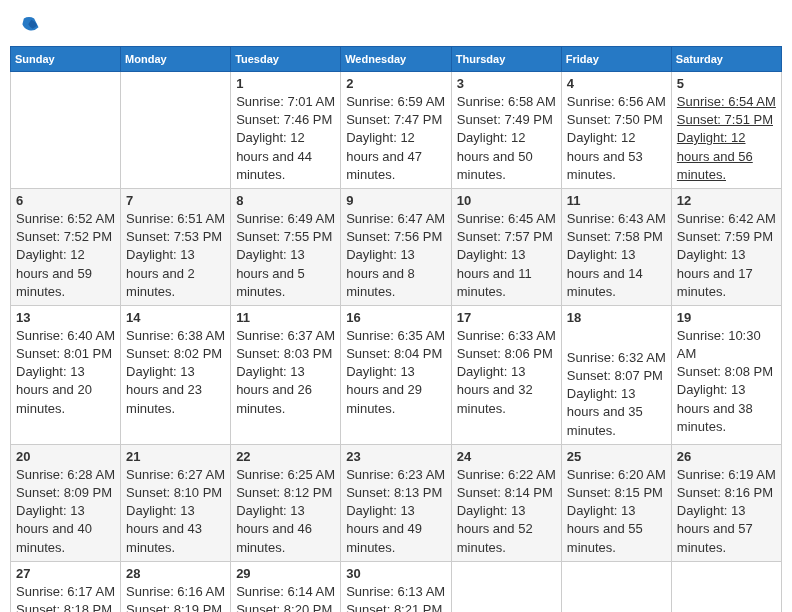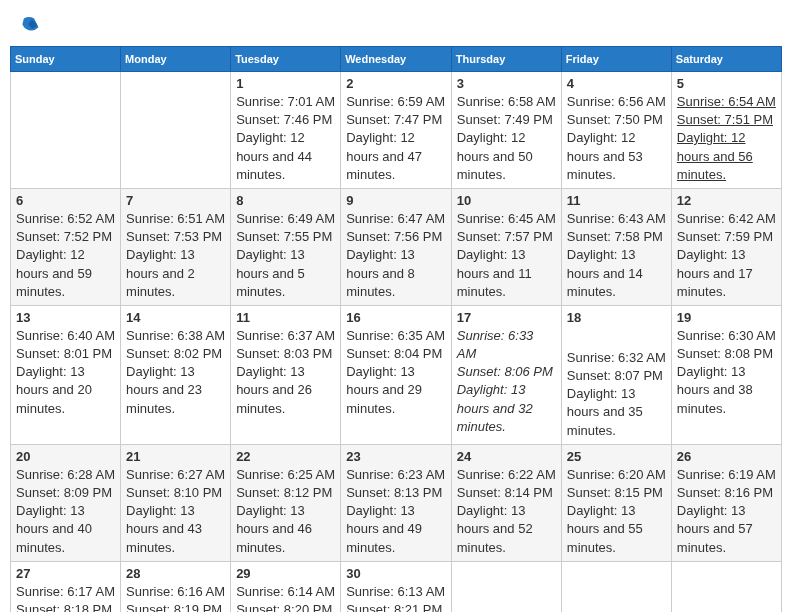--- a/index.html
+++ b/index.html
@@ -228,33 +228,33 @@
 Daylight: 13 hours and 26 minutes.</div>
         </td>
         <td>
           <div class="day-number">16</div>
           <div class="day-info" style="white-space: pre-line;">Sunrise: 6:35 AM
 Sunset: 8:04 PM
 Daylight: 13 hours and 29 minutes.</div>
         </td>
         <td>
           <div class="day-number">17</div>
-          <div class="day-info" style="white-space: pre-line; font-style: italic;">Sunrise: 6:33 AM
+          <div class="day-info" style="white-space: pre-line;">Sunrise: 6:33 AM
 Sunset: 8:06 PM
 Daylight: 13 hours and 32 minutes.</div>
         </td>
         <td>
           <div class="day-number">18</div>
           <div class="day-info" style="white-space: pre-line; margin-top: 24px;">Sunrise: 6:32 AM
 Sunset: 8:07 PM
 Daylight: 13 hours and 35 minutes.</div>
         </td>
         <td>
           <div class="day-number">19</div>
-          <div class="day-info" style="white-space: pre-line;">Sunrise: 6:30 AM
+          <div class="day-info" style="white-space: pre-line;">Sunrise: 10:30 AM
 Sunset: 8:08 PM
 Daylight: 13 hours and 38 minutes.</div>
         </td>
       </tr>
       <tr>
         <td>
           <div class="day-number">20</div>
           <div class="day-info" style="white-space: pre-line;">Sunrise: 6:28 AM
 Sunset: 8:09 PM
 Daylight: 13 hours and 40 minutes.</div>

